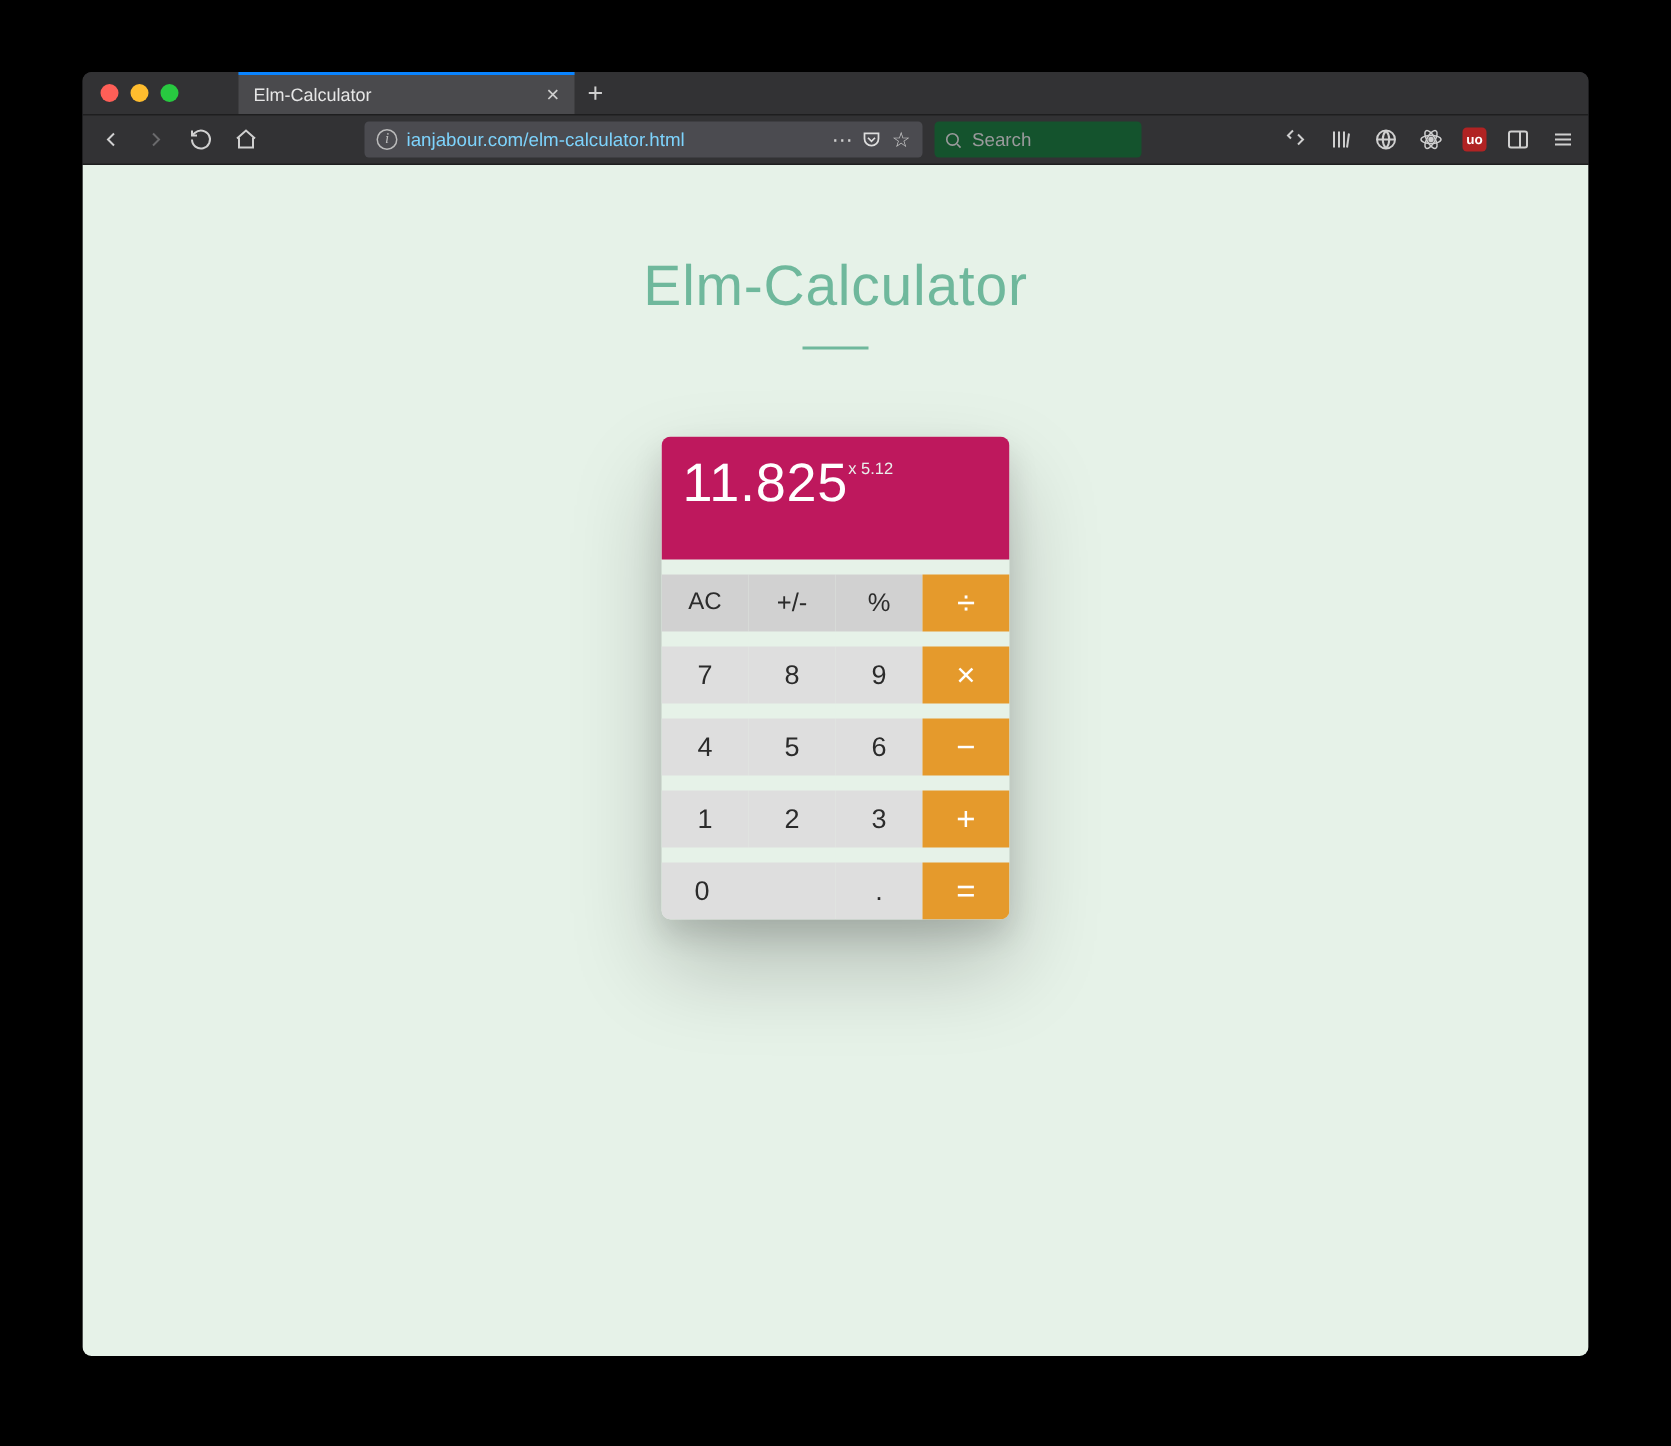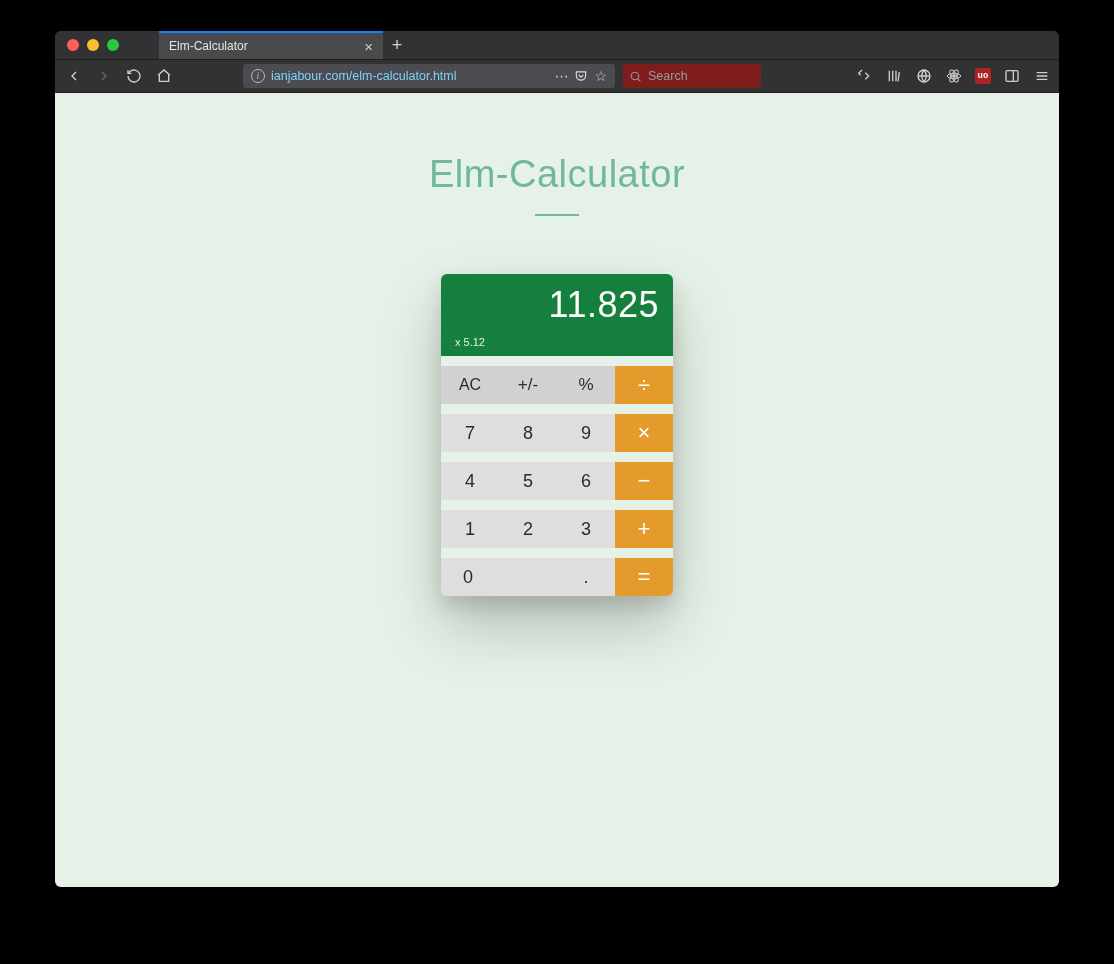--- a/index.html
+++ b/index.html
@@ -9,21 +9,21 @@
       background: #000;
       width: 1114px;
       height: 964px;
       overflow: hidden;
     }
 
     
     .browser-window {
       position: absolute;
       left: 55px;
-      top: 31px;
+      top: 48px;
       width: 1004px;
       height: 856px;
       background: #323234;
       border-radius: 6px;
       overflow: hidden;
       box-shadow: 0 25px 60px rgba(0,0,0,.55);
       display: flex;
       flex-direction: column;
     }
     .titlebar {
@@ -109,21 +109,21 @@
       border: 1px solid #bbb; color: #bbb;
       font-size: 10px; line-height: 12px; text-align: center;
       font-style: italic; font-family: Georgia, serif;
     }
     .urlbar .url-text { flex: 1; white-space: nowrap; overflow: hidden; text-overflow: ellipsis; color:#7dd3fc; }
     .urlbar .url-glyph { color:#cfcfcf; font-size:14px; }
 
     .searchbar {
       height: 24px;
       width: 138px;
-      background: #7f1d1d;
+      background: #14532d;
       border-radius: 3px;
       display: flex;
       align-items: center;
       color: #9a9a9c;
       font-size: 12.5px;
       padding: 0 6px;
       gap: 6px;
     }
     .searchbar svg { width: 13px; height: 13px; }
 
@@ -132,21 +132,21 @@
       display: flex;
       align-items: center;
       gap: 12px;
       color: #cfcfcf;
     }
     .toolbar-right .tb-icon { width: 18px; height: 18px; display:flex; align-items:center; justify-content:center; cursor:pointer; }
     .toolbar-right .tb-icon svg { width: 16px; height: 16px; }
     .ublock {
       width: 16px; height: 16px; background: #b02323; border-radius: 3px;
       color: #fff; font-size: 9px; font-weight: 700;
-      display:flex; align-items:center; justify-content:center;font-family:Liberation Mono, monospace;
+      display:flex; align-items:center; justify-content:center;
     }
 
     
     .viewport {
       flex: 1;
       background: #e6f2e8;
       position: relative;
       overflow: hidden;
     }
     .page-title {
@@ -163,27 +163,27 @@
     }
 
     .calc {
       width: 232px;
       margin: 58px auto 0;
       border-radius: 6px;
       overflow: hidden;
       box-shadow: 0 30px 60px rgba(0,0,0,.22), 0 10px 20px rgba(0,0,0,.12);
     }
     .calc-display {
-      background: #15803d;
+      background: #be185d;
       color: #fff;
       padding: 10px 14px 8px;
       min-height: 82px;
       display: flex;
-      flex-direction: column;
-      justify-content: space-between;
+      flex-direction: row;
+      justify-content: flex-start;
     }
     .calc-main {
       font-size: 36px;
       font-weight: 300;
       text-align: right;
       letter-spacing: .5px;
     }
     .calc-sub {
       font-size: 11px;
       color: #e9efec;

